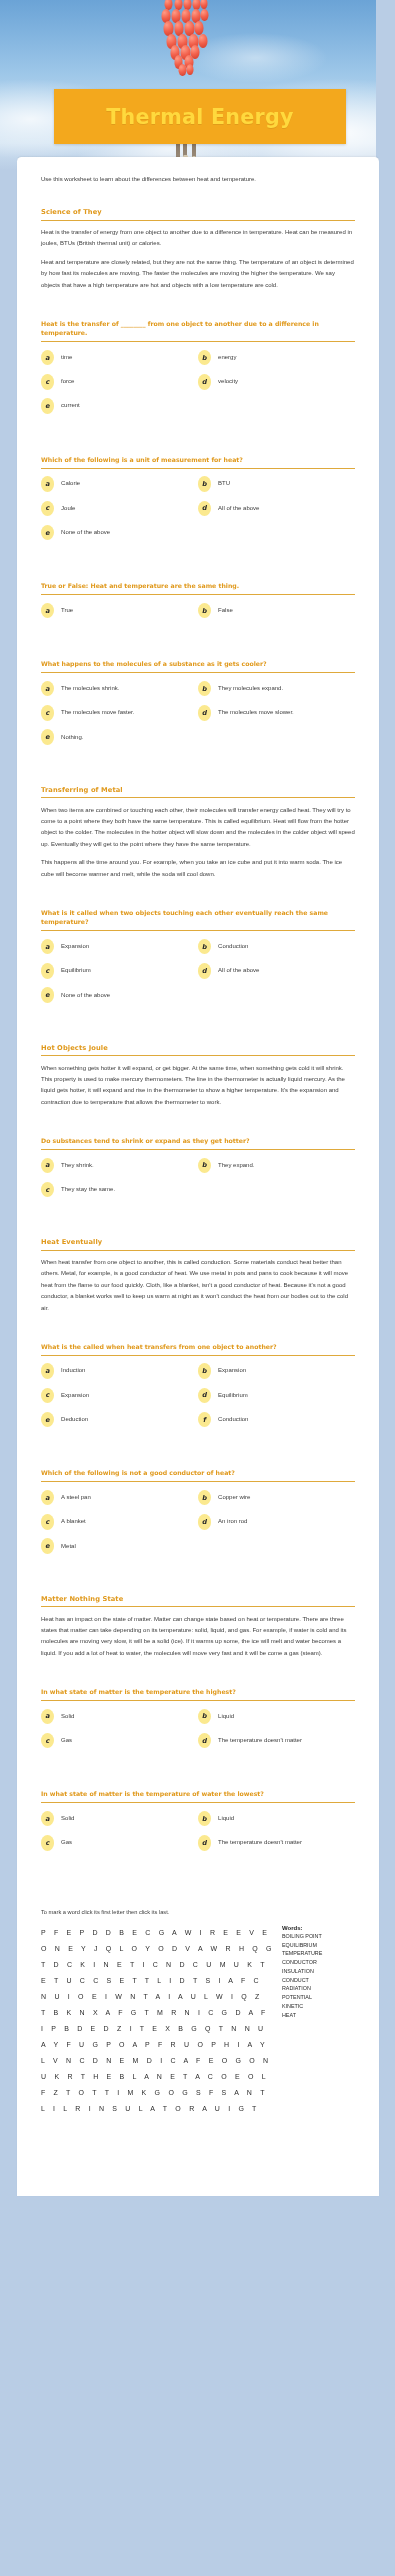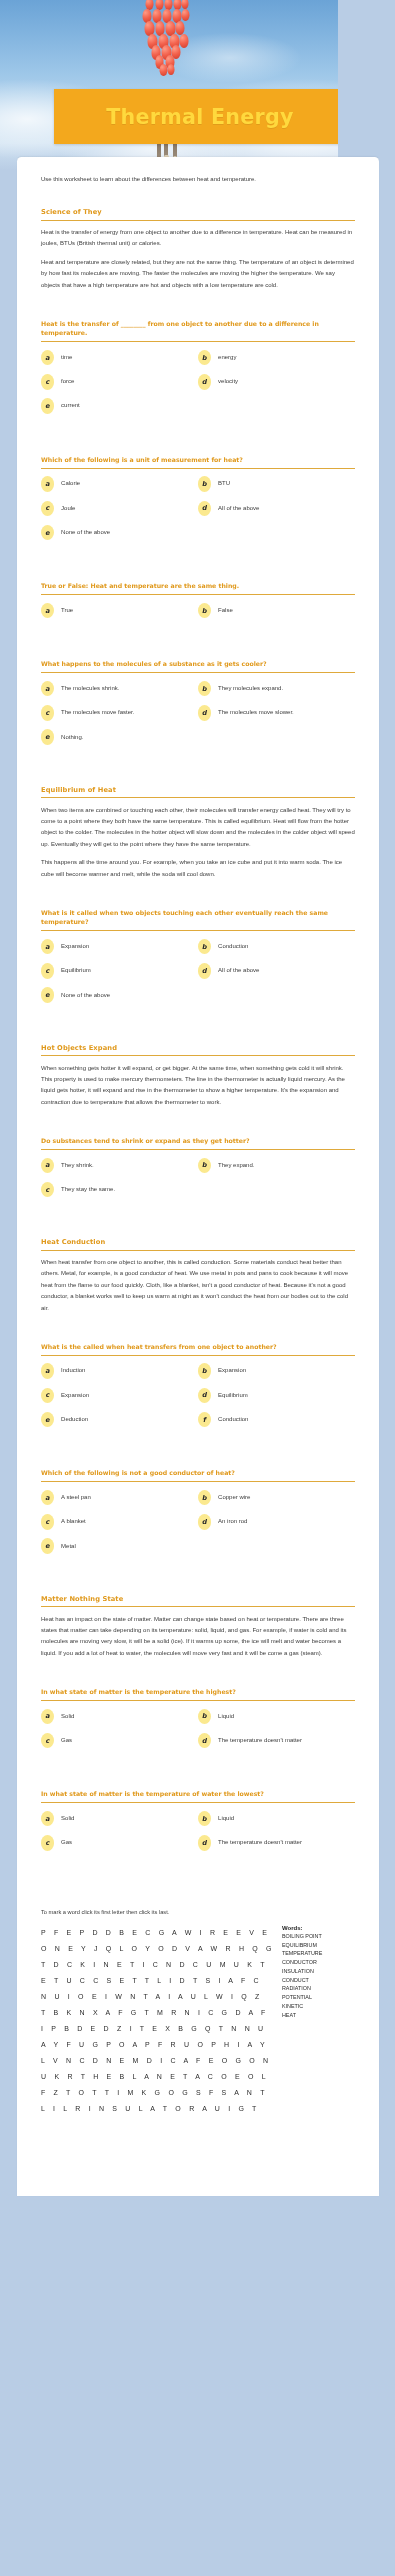--- a/index.html
+++ b/index.html
@@ -7,21 +7,21 @@
   body {
     width:396px;
     font-family:"Liberation Sans", sans-serif;
     background:#b9cde5;
   }
   .page { position:relative; width:396px; min-height:2744px; overflow:hidden; }
 
   
   .hero {
     position:relative;
-    width:338px;
+    width:376px;
     height:170px;
     background:
       radial-gradient(ellipse 216px 77px at 90% 78%, rgba(255,255,255,0.92), rgba(255,255,255,0) 70%),
       radial-gradient(ellipse 155px 57px at 8% 70%, rgba(255,255,255,0.80), rgba(255,255,255,0) 70%),
       radial-gradient(ellipse 134px 46px at 45% 88%, rgba(255,255,255,0.70), rgba(255,255,255,0) 70%),
       radial-gradient(ellipse 103px 36px at 68% 34%, rgba(255,255,255,0.45), rgba(255,255,255,0) 70%),
       linear-gradient(180deg,#6ba3d6 0%, #7fb2de 18%, #9cc6e8 42%, #bcd8ef 66%, #cfe2f2 84%, #b9cde5 100%);
     overflow:hidden;
   }
   .balloon-cluster {
@@ -305,21 +305,21 @@
               <div class="opt-label">The molecules move slower.</div>
             </div>
             <div class="option">
               <div class="bubble">e</div>
               <div class="opt-label">Nothing.</div>
             </div>
           </div>
         </div>
         <div class="spacer-xl"></div>
         <div class="section">
-          <div class="section-title">Equilibrium of Heat</div>
+          <div class="section-title">Transferring of Metal</div>
           <div class="rule"></div>
           <p class="body-text">When two items are combined or touching each other, their molecules will transfer energy called heat. They will try to come to a point where they both have the same temperature. This is called equilibrium. Heat will flow from the hotter object to the colder. The molecules in the hotter object will slow down and the molecules in the colder object will speed up. Eventually they will get to the point where they have the same temperature.</p>
           <p class="body-text">This happens all the time around you. For example, when you take an ice cube and put it into warm soda. The ice cube will become warmer and melt, while the soda will cool down.</p>
         </div>
         <div class="spacer-lg"></div>
         <div class="question">
           <div class="q-prompt">What is it called when two objects touching each other eventually reach the same temperature?</div>
           <div class="q-rule"></div>
           <div class="options">
             <div class="option">
@@ -339,21 +339,21 @@
               <div class="opt-label">All of the above</div>
             </div>
             <div class="option">
               <div class="bubble">e</div>
               <div class="opt-label">None of the above</div>
             </div>
           </div>
         </div>
         <div class="spacer-xl"></div>
         <div class="section">
-          <div class="section-title">Hot Objects Expand</div>
+          <div class="section-title">Hot Objects Joule</div>
           <div class="rule"></div>
           <p class="body-text">When something gets hotter it will expand, or get bigger. At the same time, when something gets cold it will shrink. This property is used to make mercury thermometers. The line in the thermometer is actually liquid mercury. As the liquid gets hotter, it will expand and rise in the thermometer to show a higher temperature. It's the expansion and contraction due to temperature that allows the thermometer to work.</p>
         </div>
         <div class="spacer-lg"></div>
         <div class="question">
           <div class="q-prompt">Do substances tend to shrink or expand as they get hotter?</div>
           <div class="q-rule"></div>
           <div class="options">
             <div class="option">
               <div class="bubble">a</div>
@@ -364,21 +364,21 @@
               <div class="opt-label">They expand.</div>
             </div>
             <div class="option">
               <div class="bubble">c</div>
               <div class="opt-label">They stay the same.</div>
             </div>
           </div>
         </div>
         <div class="spacer-xl"></div>
         <div class="section">
-          <div class="section-title">Heat Conduction</div>
+          <div class="section-title">Heat Eventually</div>
           <div class="rule"></div>
           <p class="body-text">When heat transfer from one object to another, this is called conduction. Some materials conduct heat better than others. Metal, for example, is a good conductor of heat. We use metal in pots and pans to cook because it will move heat from the flame to our food quickly. Cloth, like a blanket, isn't a good conductor of heat. Because it's not a good conductor, a blanket works well to keep us warm at night as it won't conduct the heat from our bodies out to the cold air.</p>
         </div>
         <div class="spacer-lg"></div>
         <div class="question">
           <div class="q-prompt">What is the called when heat transfers from one object to another?</div>
           <div class="q-rule"></div>
           <div class="options">
             <div class="option">
               <div class="bubble">a</div>

